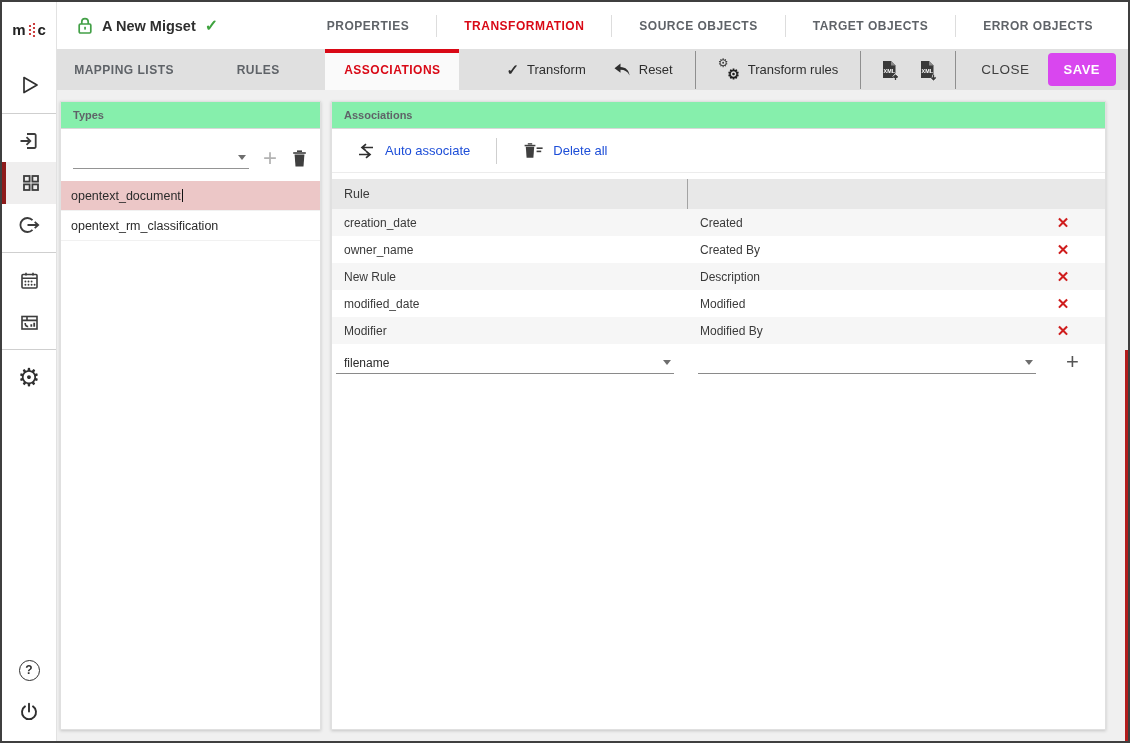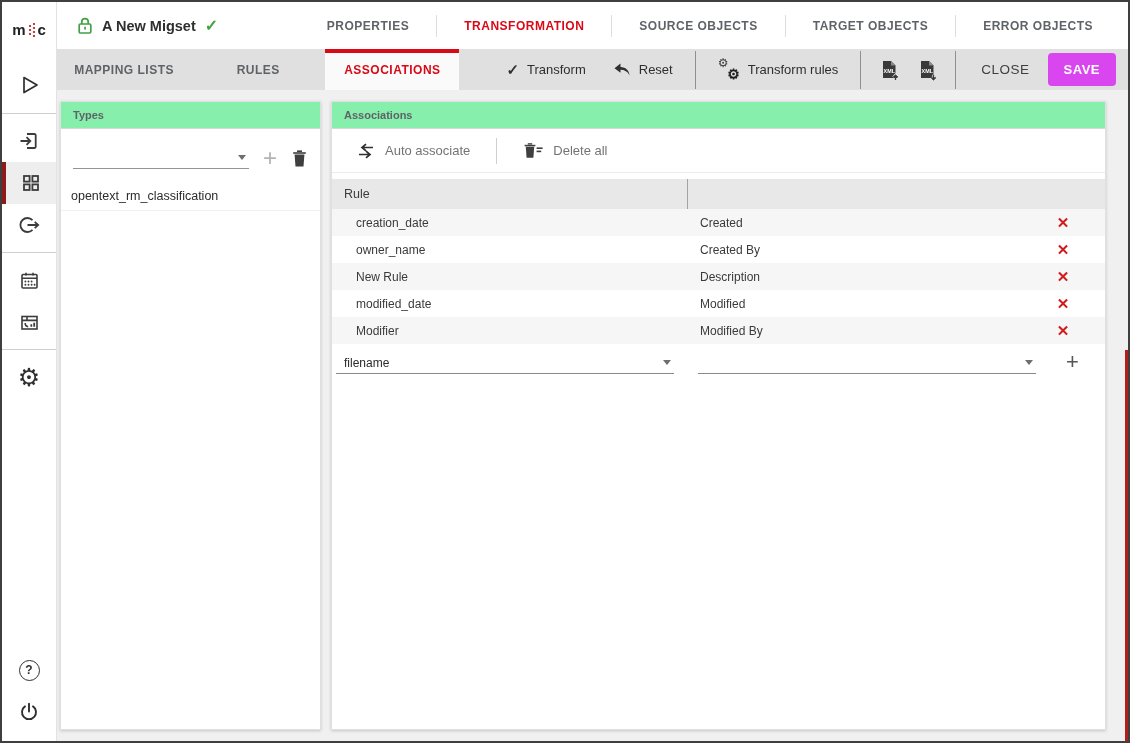--- a/index.html
+++ b/index.html
@@ -69,32 +69,32 @@
   .trash-btn { cursor:pointer; display:flex; align-items:flex-end; padding-bottom:1px; }
   .type-item { height:30px; line-height:30px; padding-left:10px; font-size:12.5px; color:#2b2b2b;
     cursor:pointer; border-bottom:1px solid #f1f1f1; }
   .type-item.selected { background:#ecc7c7; }
   .caret { display:none; }
   .type-item.selected .caret { display:inline-block; width:1px; height:13px; background:#111;
     vertical-align:-2px; margin-left:1px; }
   
   .assoc-toolbar { height:44px; display:flex; align-items:center; padding-left:14px;
     border-bottom:1px solid #ececec; }
-  .assoc-tb-btn { display:flex; align-items:center; gap:9px; font-size:13px; color:#737373;
+  .assoc-tb-btn { display:flex; align-items:center; gap:9px; font-size:13px; color:#1d4ed8;
     cursor:pointer; padding:0 10px; }
   .vsep2 { width:1px; height:26px; background:#cfcfcf; margin:0 16px; }
   .assoc-thead { display:flex; align-items:center; height:30px; background:#e8e8e8;
     margin-top:6px; font-size:12.5px; color:#3c3c3c; }
   .th-rule { width:355px; padding-left:12px; }
   .thdiv { width:1px; height:30px; background:#a3a3a3; }
   .th-attr { flex:1; padding-left:12px; }
   .assoc-row { display:flex; align-items:center; height:27px; font-size:12px; color:#3a3a3a;
     background:#fff; }
   .assoc-row.alt { background:#f6f6f6; }
-  .cell-rule { width:356px; padding-left:24px; }
+  .cell-rule { width:356px; padding-left:12px; }
   .cell-attr { flex:1; padding-left:12px; }
   .cell-del { width:84px; text-align:center; }
   .del-x { color:#cf1d1d; font-size:15px; font-weight:bold; cursor:pointer; }
   .assoc-newrow { display:flex; align-items:center; height:36px; padding-left:4px; }
   .newrow-select { width:338px; height:24px; border-bottom:1px solid #8a8a8a; position:relative;
     font-size:12px; color:#2b2b2b; padding:6px 0 0 8px; cursor:pointer; }
   .newrow-select.second { margin-left:24px; }
   .add-assoc { font-size:22px; color:#555; margin-left:30px; cursor:pointer; line-height:20px; }
   
   .edge-red { position:absolute; right:0; top:348px; bottom:0; width:3px; background:#b21d1d; }
@@ -284,20 +284,23 @@
       <span class="add-type">+</span>
       <span class="trash-btn">
         <svg width="17" height="19" viewBox="0 0 17 19">
           <path d="M3.6 5.6 h9.8 l-0.9 12 h-8 Z" fill="#3f3f3f"></path>
           <rect x="2.2" y="3.2" width="12.6" height="1.6" fill="#3f3f3f"></rect>
           <rect x="6" y="1.4" width="5" height="1.6" fill="#3f3f3f"></rect>
         </svg>
       </span>
     </div>
     <div id="type-list">
+  <div class="type-item selected">
+    <span>opentext_document</span><span class="caret"></span>
+  </div>
 
   <div class="type-item">
     <span>opentext_rm_classification</span>
   </div>
 </div>
   </div>
 
   <div class="panel assoc-panel">
     <div class="panel-header">Associations</div>
 

